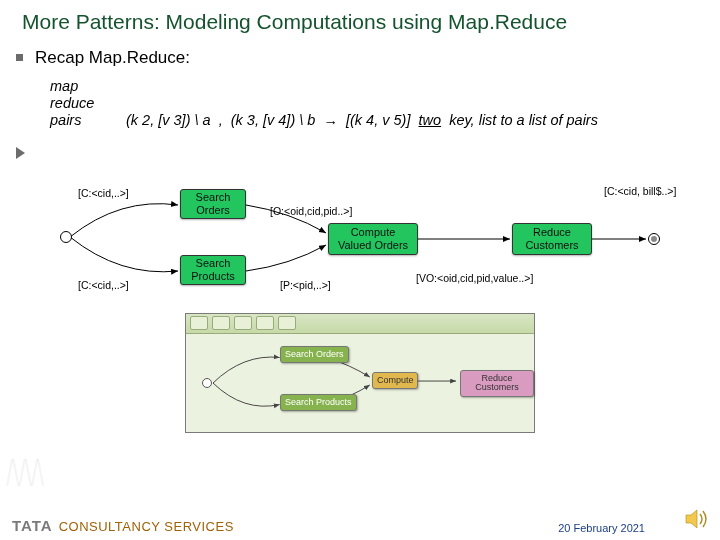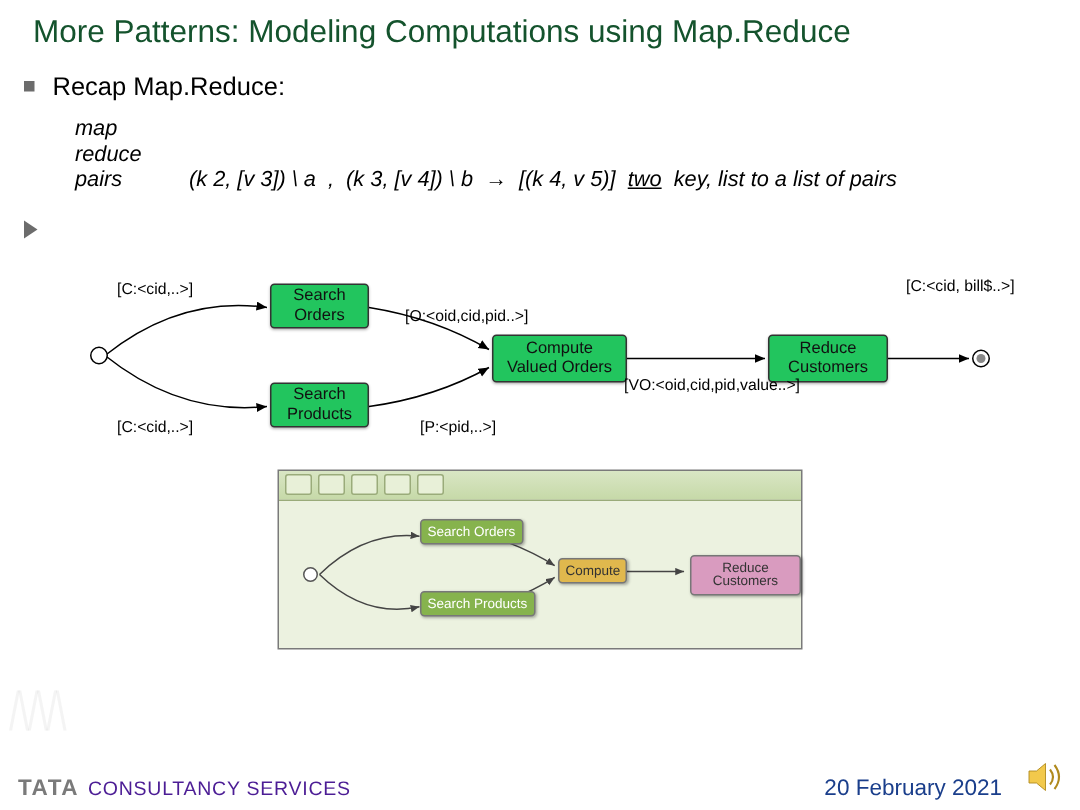--- a/index.html
+++ b/index.html
@@ -94,24 +94,24 @@
   .d2-circ {
     position: absolute; width: 10px; height: 10px;
     border: 1px solid #555; border-radius: 50%; background: #fff;
   }
 
   .footer {
     position: absolute; bottom: 6px; left: 0; right: 0;
     display: flex; justify-content: space-between; align-items: flex-end;
     padding: 0 12px;
   }
-  .logo { display: flex; align-items: center; gap: 6px; }
+  .logo { display: flex; align-items: flex-end; gap: 6px; }
   .logo-tata { font-weight: 700; font-size: 15px; letter-spacing: 1px; color: #7a7a7a; }
-  .logo-cs { font-size: 13px; letter-spacing: 0.5px; color: #4c1d95; }
-  .date { font-size: 15px; color: #1a3e8b; margin-right: 40px; }
+  .logo-cs { font-size: 13px; letter-spacing: 0.5px; color: #a16207; }
+  .date { font-size: 11px; color: #1a3e8b; margin-right: 63px; }
   .speaker {
     position: absolute; right: 10px; bottom: 6px;
   }
 
   .watermark {
     position: absolute; left: 6px; bottom: 50px;
     font-size: 26px; color: rgba(120,120,120,0.08);
     letter-spacing: -1px; transform: scaleY(1.4);
   }
 </style>
@@ -171,21 +171,21 @@
 Products</div>
   <div class="box" style="left:298px; top:56px; width:90px; height:32px;">Compute
 Valued Orders</div>
   <div class="box" style="left:482px; top:56px; width:80px; height:32px;">Reduce
 Customers</div>
 
   <div class="edge-label" style="left:48px; top:20px;">[C:&lt;cid,..&gt;]</div>
   <div class="edge-label" style="left:48px; top:112px;">[C:&lt;cid,..&gt;]</div>
   <div class="edge-label" style="left:240px; top:20px;margin-top:18px;">[O:&lt;oid,cid,pid..&gt;]</div>
   <div class="edge-label" style="left:250px; top:112px;">[P:&lt;pid,..&gt;]</div>
-  <div class="edge-label" style="left:386px; top:84px;">[VO:&lt;oid,cid,pid,value..&gt;]</div>
+  <div class="edge-label" style="left:386px; top:105px;">[VO:&lt;oid,cid,pid,value..&gt;]</div>
   <div class="edge-label" style="left:540px; top:18px;padding-left:34px;">[C:&lt;cid, bill$..&gt;]</div>
 </div>
 
 <div class="diagram2-wrap">
   <div class="toolbar">
     <div class="tbtn"></div>
     <div class="tbtn"></div>
     <div class="tbtn"></div>
     <div class="tbtn"></div>
     <div class="tbtn"></div>

